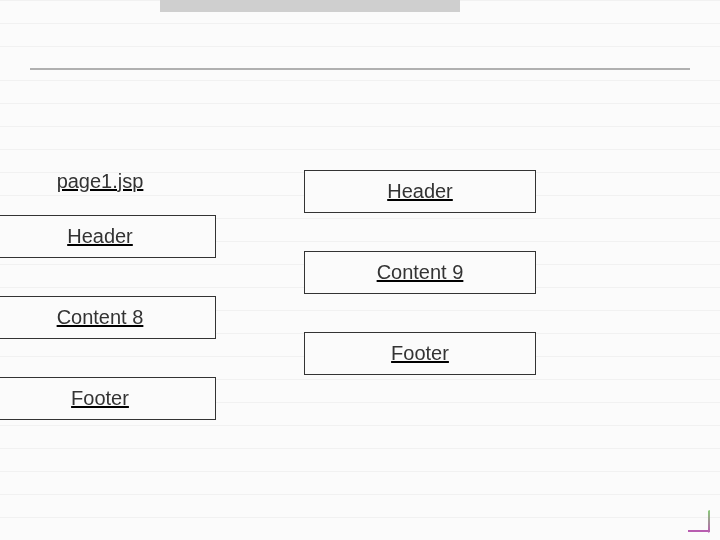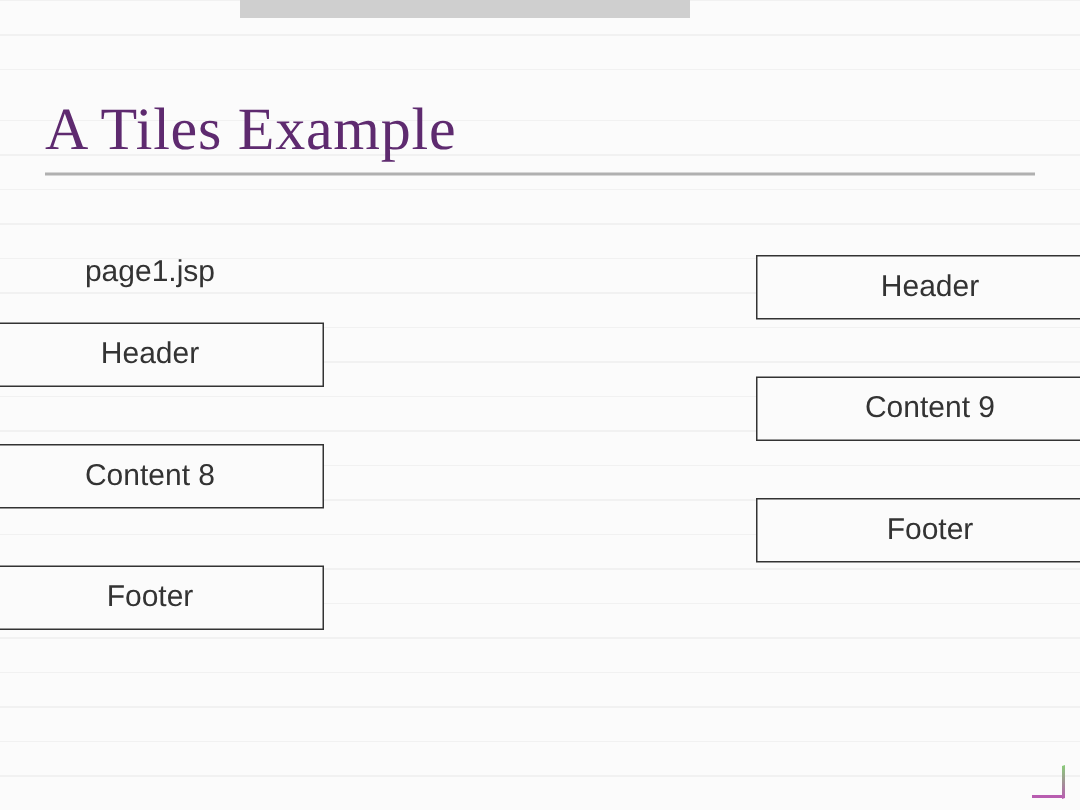--- a/index.html
+++ b/index.html
@@ -49,22 +49,23 @@
       height: 2px;
       background: #b0b0b0;
       width: 660px;
     }
     .diagrams {
       position: absolute;
       top: 170px;
       left: 0;
       width: 720px;
       display: flex;
-      justify-content: space-between;
+      justify-content: flex-start;
       gap: 120px;
+      text-decoration: underline;
     }
     .page-col {
       width: 200px;
       display: flex;
       flex-direction: column;
       align-items: center;
     }
     .page-label {
       font-size: 20px;
       color: #333;
@@ -107,21 +108,20 @@
       background: linear-gradient(#8acb7a, #b85db0);
     }
   </style>
 </head>
 <body>
 
 <div class="lines-bg"></div>
 <div class="top-bar"></div>
 
 <div class="slide">
-  <h1 class="title">A Tiles Example</h1>
   <div class="title-underline"></div>
 </div>
 
 <div class="diagrams">
 
   <div class="page-col">
     <div class="page-label">page1.jsp</div>
     <div class="tile-box">Header</div>
     <div class="tile-box">Content 8</div>
     <div class="tile-box">Footer</div>

